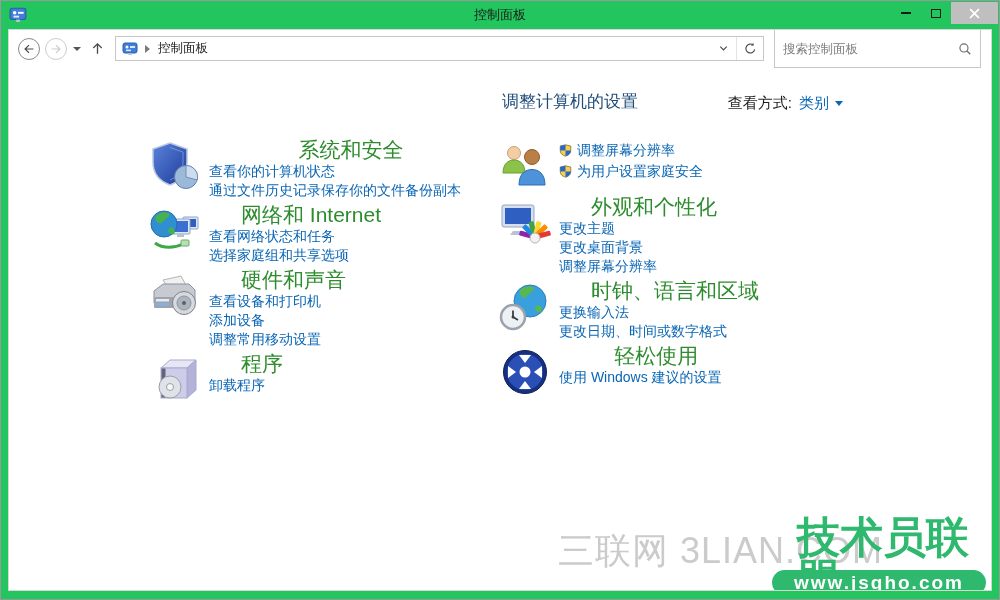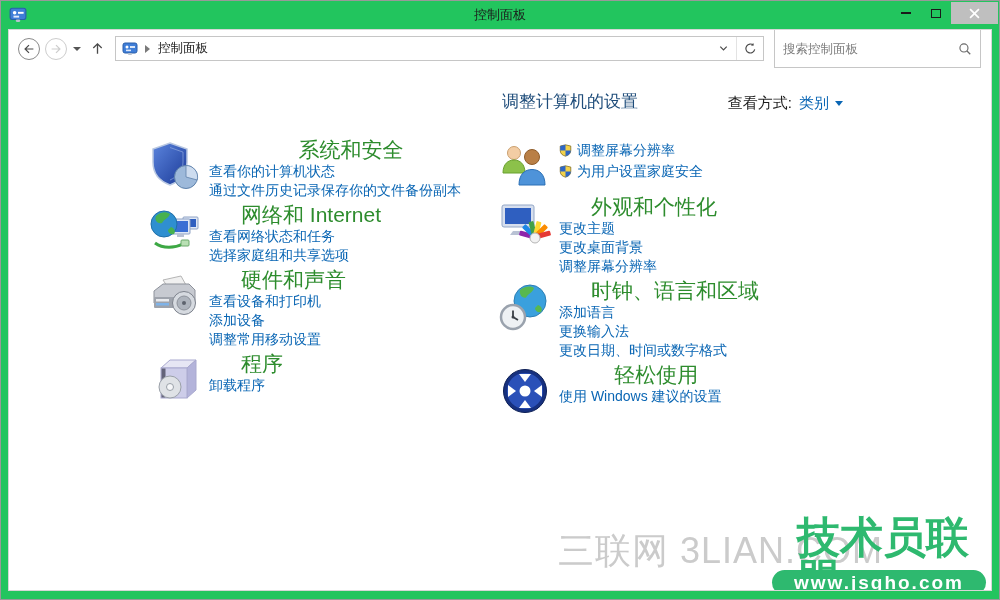--- a/index.html
+++ b/index.html
@@ -329,21 +329,20 @@
                 <circle cx="31" cy="20" r="16" fill="#3aa0dd" stroke="#2b7fb5"></circle>
                 <path d="M21 9c4-3.5 10-4.5 14-2-1 4.5-6 5.5-8 9.5-3.5 1-7-2.5-6-7.5z" fill="#57b84f"></path>
                 <path d="M39 24c3 1 5 4 3 7-3 1-6-1-6-4z" fill="#57b84f"></path>
                 <circle cx="14" cy="36" r="12" fill="#eef1f4" stroke="#9aa2ad" stroke-width="2.5"></circle>
                 <path d="M14 29.5V36l5 3" stroke="#3a3f46" stroke-width="1.8" fill="none"></path>
                 <circle cx="14" cy="36" r="1.5" fill="#3a3f46"></circle>
               </svg>
             </span>
             <div>
               <a class="cat-title">时钟、语言和区域</a>
-              <a class="cat-link">添加语言</a>
               <a class="cat-link">更换输入法</a>
               <a class="cat-link">更改日期、时间或数字格式</a>
             </div>
           </div>
 
           <div class="cat">
             <span class="cat-icon">
               <svg width="52" height="52" viewBox="0 0 52 52">
                 <circle cx="26" cy="26" r="21.5" fill="#16307f" stroke="#0d1f55"></circle>
                 <circle cx="26" cy="26" r="18" fill="#2a50b8"></circle>

